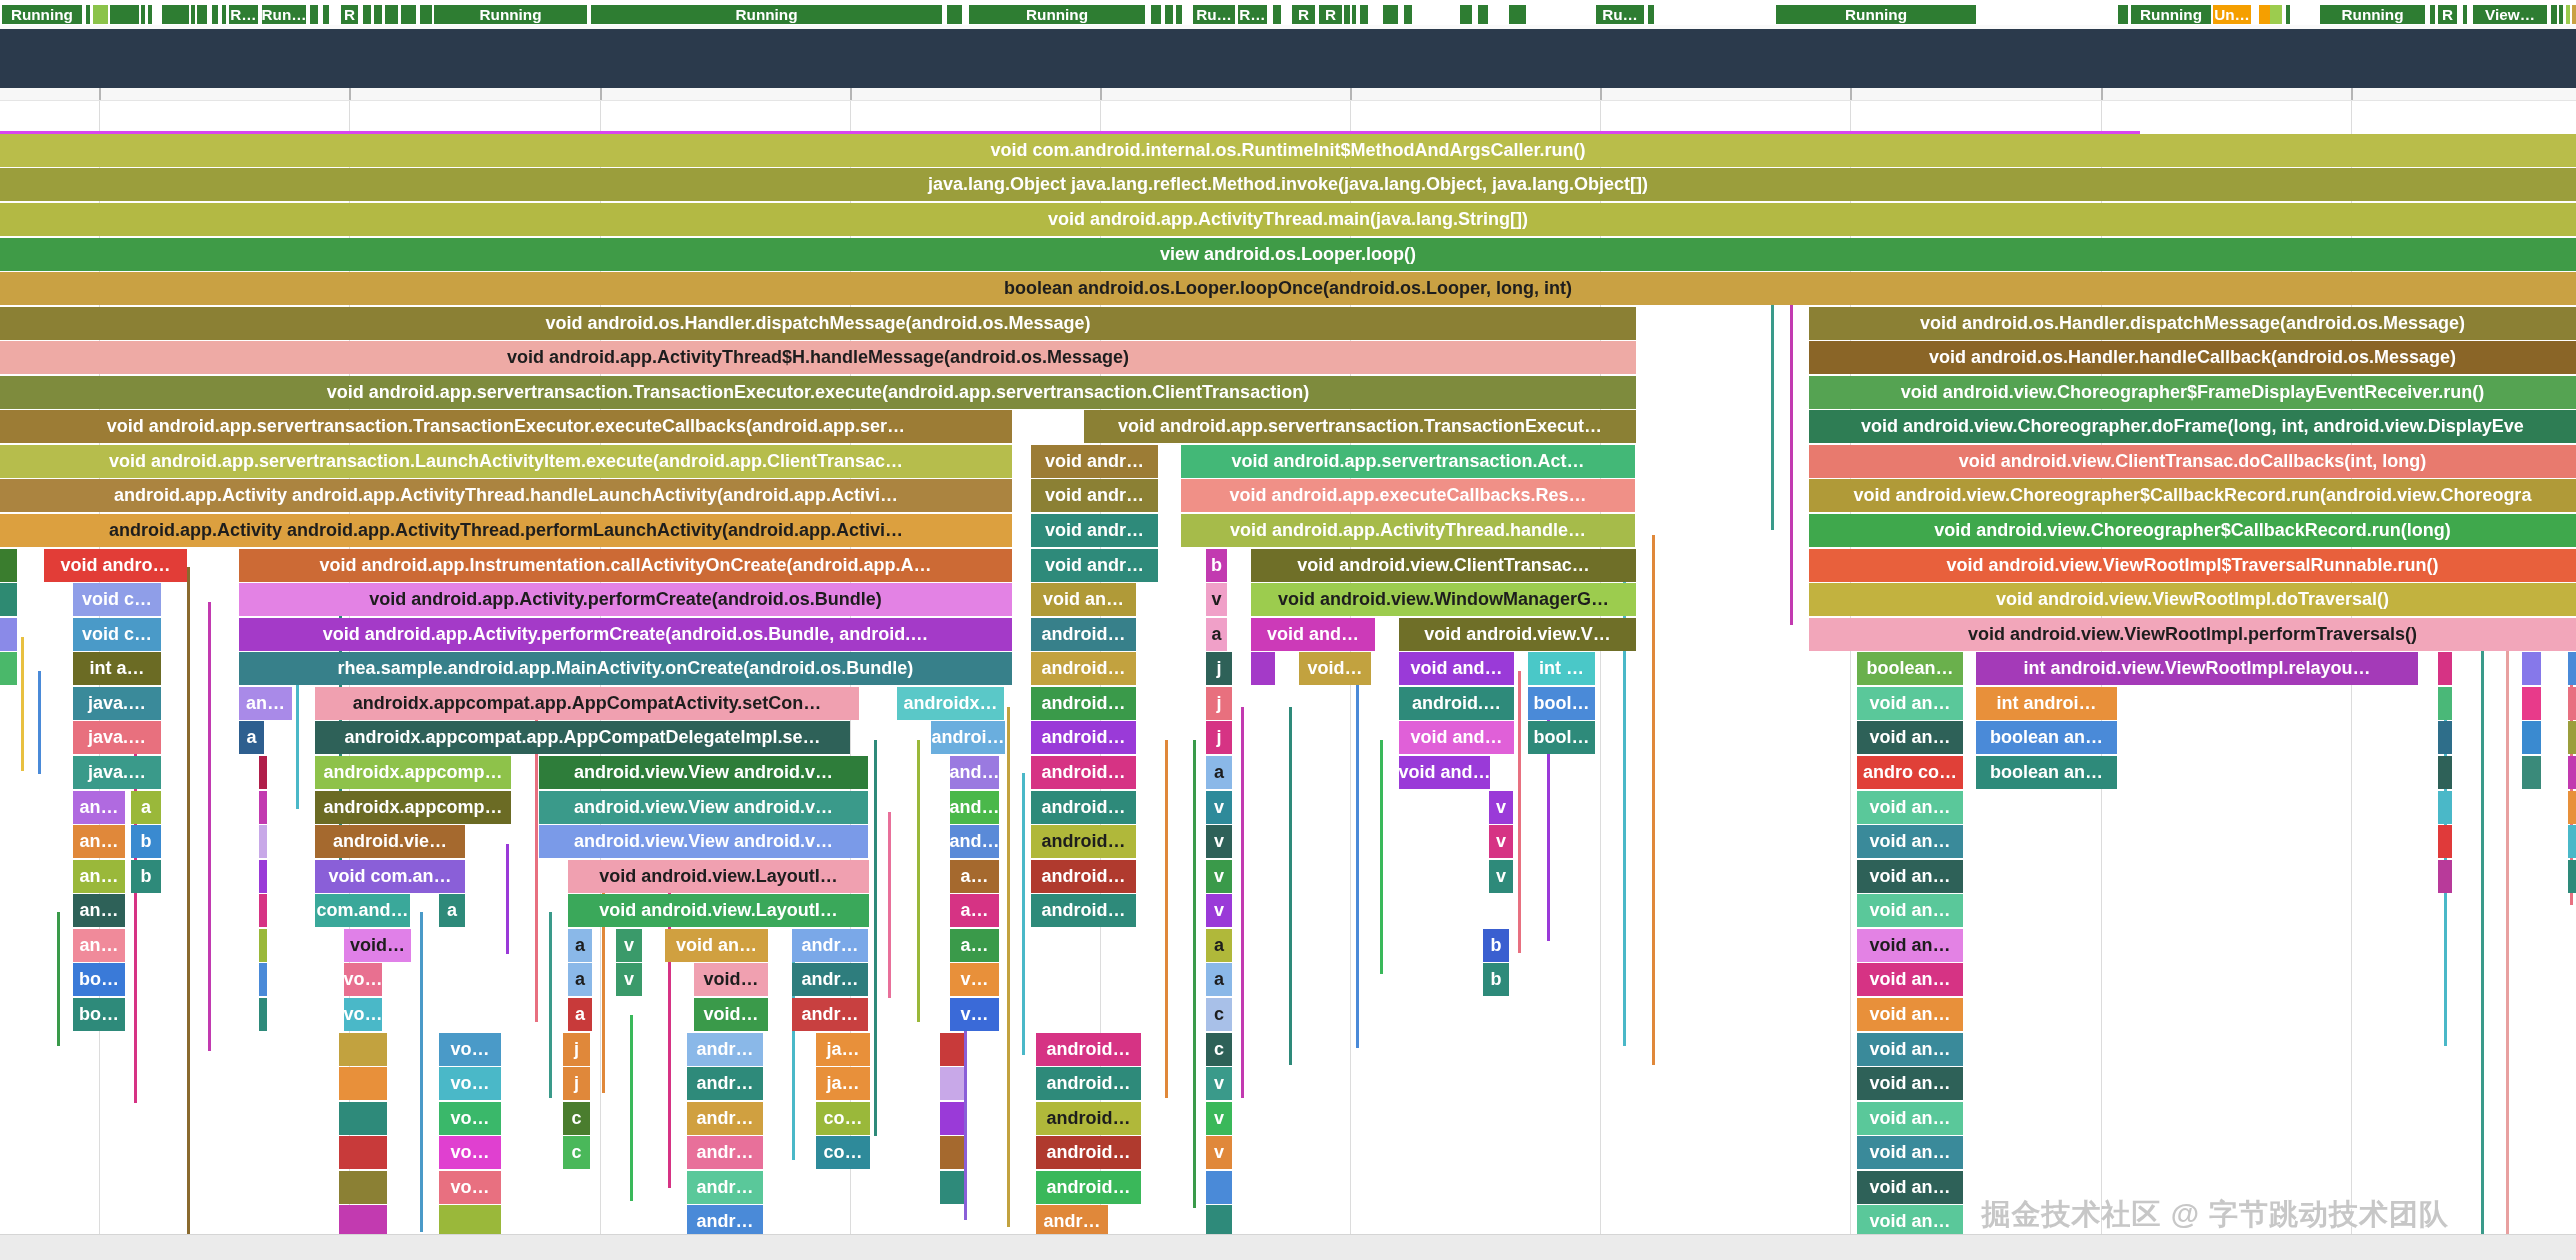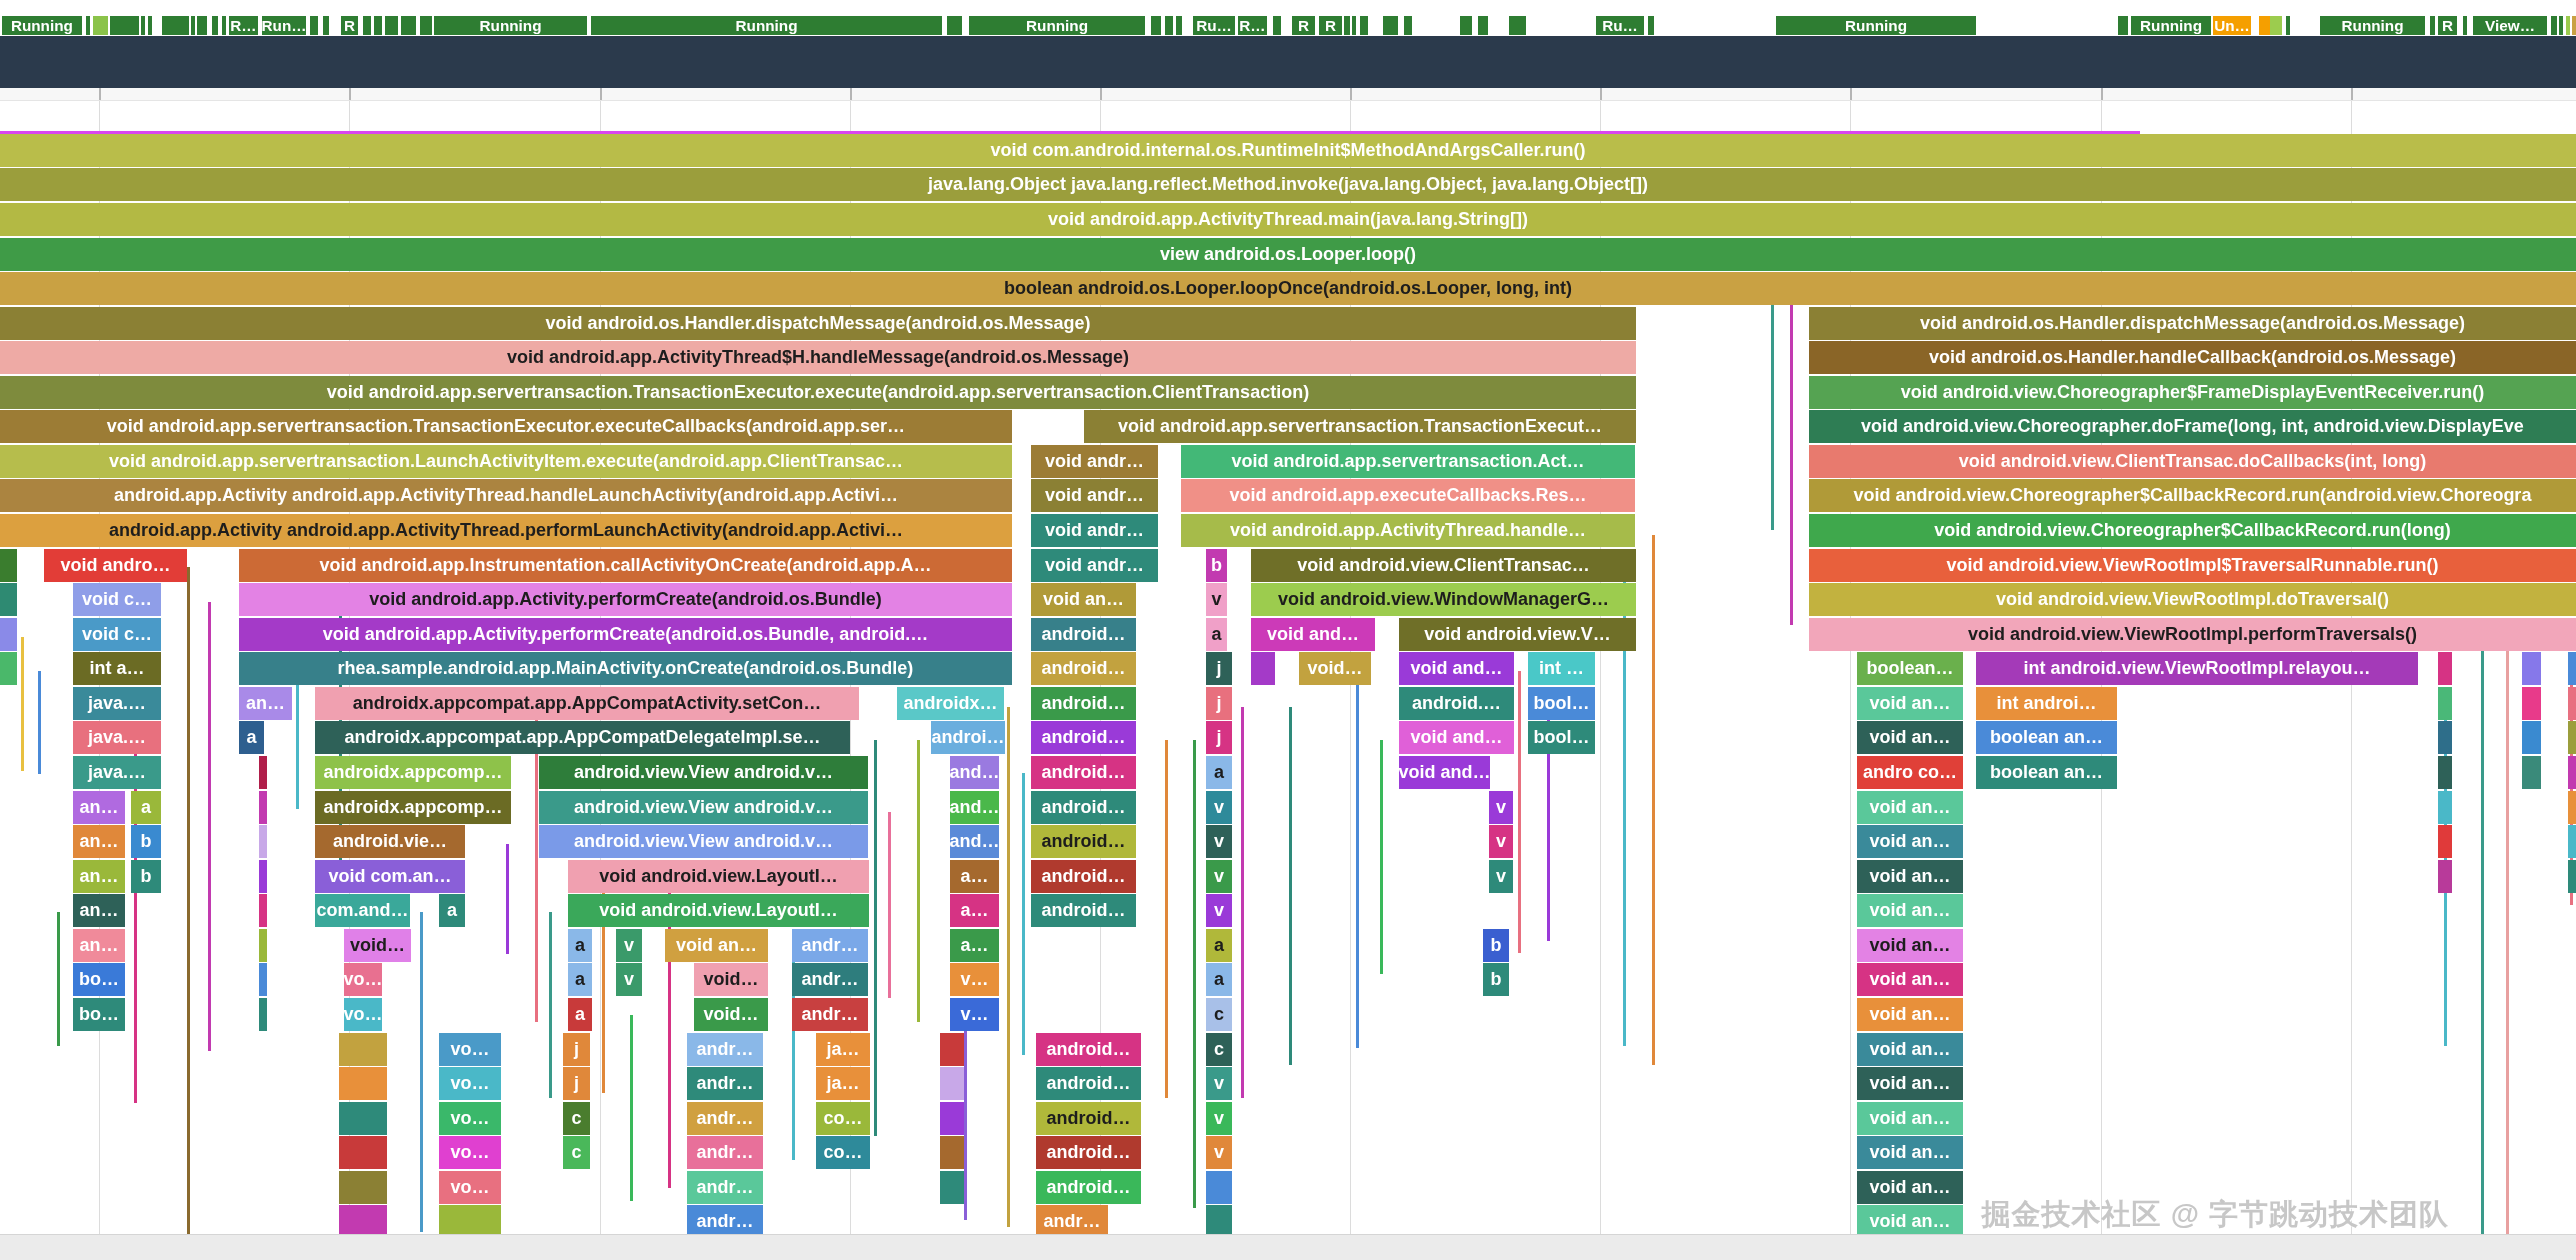--- a/index.html
+++ b/index.html
@@ -1,21 +1,21 @@
 <!DOCTYPE html>
 <html><head>
 <meta charset="utf-8">
 <style>
   html,body{margin:0;padding:0;}
   body{
     width:2576px;height:1260px;position:relative;overflow:hidden;
     background:#ffffff;font-family:"Liberation Sans",sans-serif;
   }
   
-  #thread-track{position:absolute;left:0;top:15px;width:2576px;height:21px;background:#ffffff;z-index:4;}
+  #thread-track{position:absolute;left:0;top:4px;width:2576px;height:21px;background:#ffffff;z-index:4;}
   .seg{position:absolute;top:1px;height:19px;display:flex;align-items:center;justify-content:center;
        color:#fff;font-size:15.3px;font-weight:bold;overflow:hidden;white-space:nowrap;box-sizing:border-box;}
   
   #tickstrip1{position:absolute;left:0;top:21px;width:2576px;height:7.6px;background:#fafafa;z-index:3;}
   #navy-band{position:absolute;left:0;top:29px;width:2576px;height:59px;background:#2b3a4c;z-index:3;}
   #tickstrip2{position:absolute;left:0;top:88px;width:2576px;height:11.5px;background:#f7f7f7;border-bottom:1px solid #e5e5e5;z-index:3;}
   .tick{position:absolute;top:0;width:1.9px;height:11.5px;background:#b5b5b5;}
   
   .gridline{position:absolute;top:88px;width:1px;height:1146px;background:#dcdcdc;z-index:0;}
   

